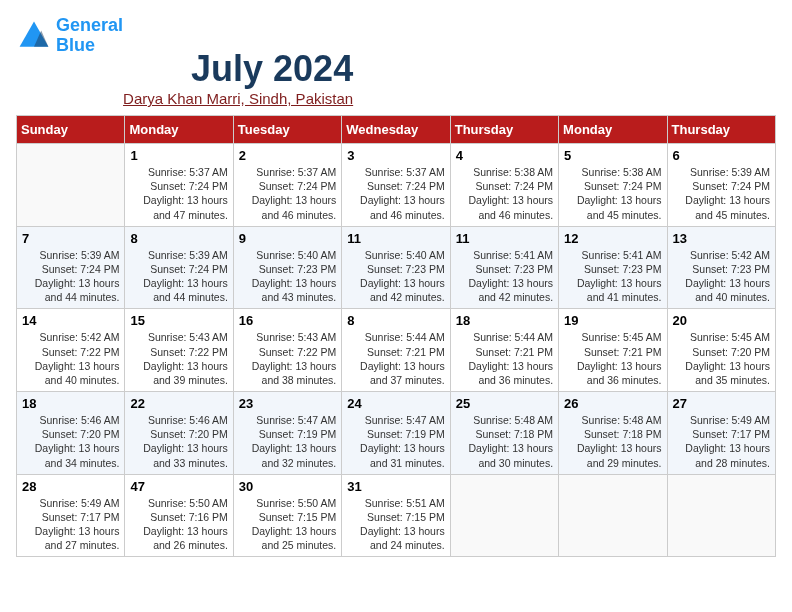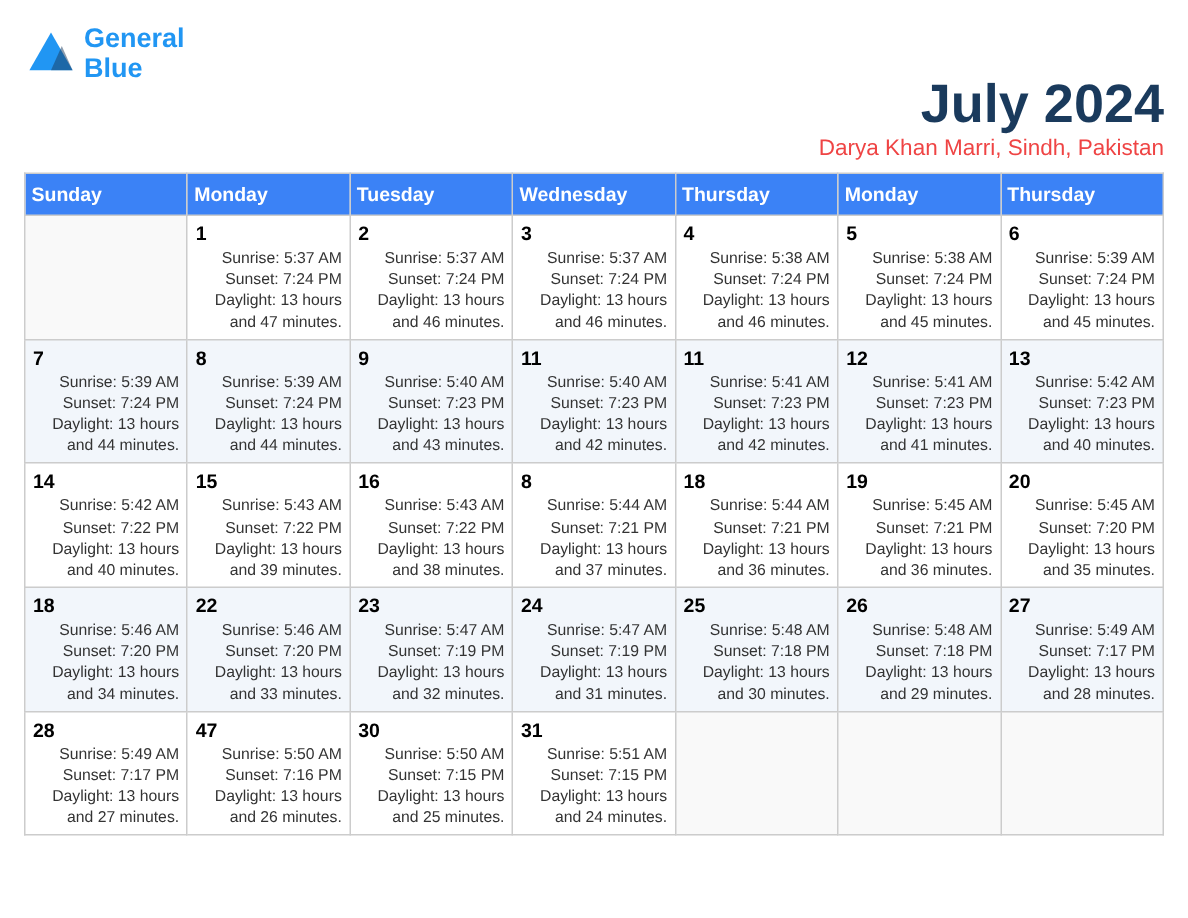--- a/index.html
+++ b/index.html
@@ -5,21 +5,20 @@
     * { box-sizing: border-box; margin: 0; padding: 0; }
     body {
       font-family: Arial, sans-serif;
       background: #fff;
       width: 792px;
       min-height: 612px;
       padding: 16px;
     }
     .header {
       display: flex;
-      justify-content: space-between;
       align-items: flex-start;
       margin-bottom: 8px;
     }
     .logo {
       display: flex;
       align-items: center;
       gap: 4px;
     }
     .logo-text {
       font-size: 18px;
@@ -38,21 +37,22 @@
       text-align: right;
     }
     .month-title {
       font-size: 36px;
       font-weight: bold;
       color: #1a3a5c;
       margin-top: 32px;
     }
     .location-title {
       font-size: 15px;
-      color: #ef4444;
+      color: #7f1d1d;
+      text-decoration: underline;
     }
     .calendar {
       width: 100%;
       border-collapse: collapse;
       font-size: 10.5px;
     }
     .calendar th {
       background-color: #2a6db5;
       color: #fff;
       padding: 6px 4px;
@@ -83,21 +83,21 @@
       line-height: 1.35;
       text-align: right;
     }
     tr:nth-child(odd) td {
       background-color: #fff;
     }
     tr:nth-child(even) td {
       background-color: #f2f6fb;
     }
     .calendar thead tr th {
-      background-color: #3b82f6;
+      background-color: #b91c1c;
     }
   </style>
 </head>
 <body>
 
 <div class="header">
   <div class="logo">
     <svg class="logo-icon" viewBox="0 0 40 40">
       <polygon points="20,4 36,32 4,32" fill="#2196F3"></polygon>
       <polygon points="28,14 36,32 20,32" fill="#1a3a5c" opacity="0.5"></polygon>

